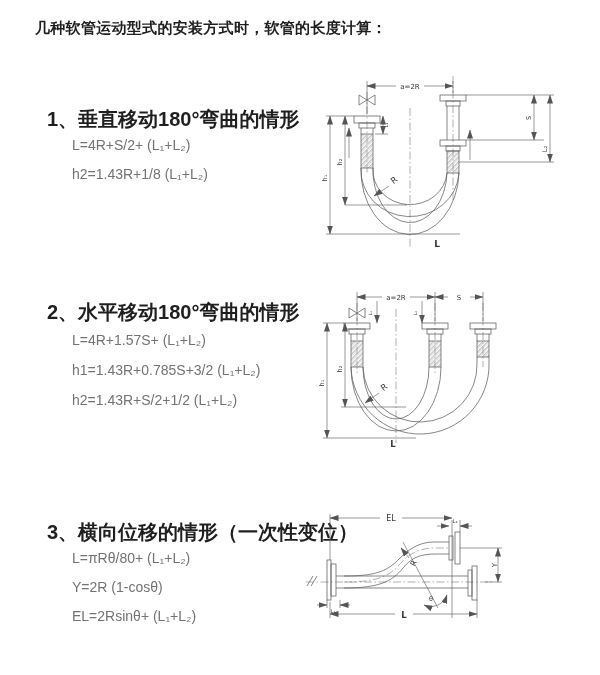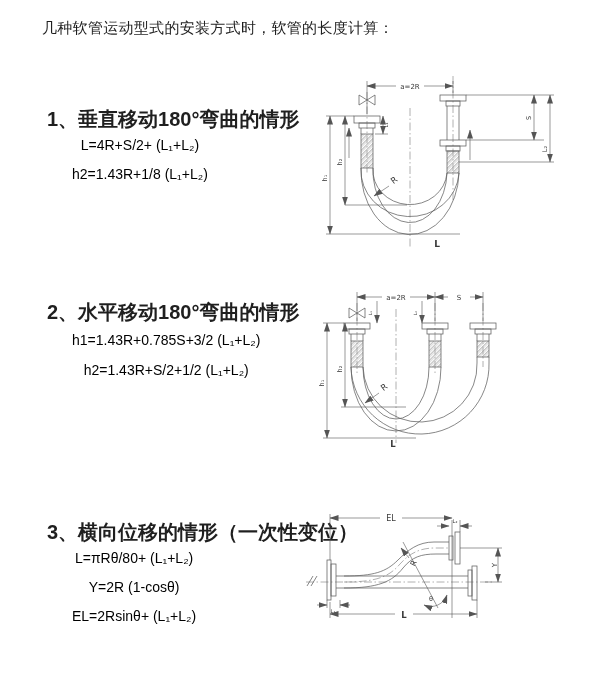--- a/index.html
+++ b/index.html
@@ -1,20 +1,20 @@
 <!DOCTYPE html>
 <html><head>
 <meta charset="utf-8">
 <style>
   html,body{margin:0;padding:0;background:#fff;}
   .page{position:relative;width:600px;height:675px;background:#ffffff;overflow:hidden;
         font-family:"Liberation Sans","DejaVu Sans",sans-serif;color:#1f1f1f;}
-  .title{position:absolute;left:35px;top:19px;font-size:15px;font-weight:400;letter-spacing:.3px;margin-left:7px;}
+  .title{position:absolute;left:35px;top:19px;font-size:15px;font-weight:700;letter-spacing:.3px;}
   .sec-heading{position:absolute;font-size:20px;font-weight:700;}
-  .formulas{position:absolute;font-size:14px;color:#000000;font-weight:500;text-align:center;}
+  .formulas{position:absolute;font-size:14px;color:#737373;font-weight:500;}
   .formula{line-height:29px;white-space:pre;}
   .f30 .formula{line-height:30px;}
   .diag{position:absolute;}
   .diag text{font-family:"DejaVu Sans","Liberation Sans",sans-serif;fill:#3a3a3a;}
   .diag .ln{stroke:#5f5f5f;stroke-width:.75;fill:none;}
   .diag .cl{stroke:#6e6e6e;stroke-width:.55;fill:none;stroke-dasharray:8 2.5 1.5 2.5;}
   .diag .dim{stroke:#555;stroke-width:.6;fill:none;}
   .diag .braid{stroke:#5f5f5f;stroke-width:.75;}
 </style>
 </head>
@@ -25,20 +25,21 @@
   <div class="title">几种软管运动型式的安装方式时，软管的长度计算：</div>
 
   <div class="sec-heading" style="left:47px;top:106px">1、垂直移动180°弯曲的情形</div>
   <div class="formulas" style="left:72px;top:131px">
     <div class="formula">L=4R+S/2+ (L₁+L₂)</div>
     <div class="formula">h2=1.43R+1/8 (L₁+L₂)</div>
   </div>
 
   <div class="sec-heading" style="left:47px;top:299px">2、水平移动180°弯曲的情形</div>
   <div class="formulas f30" style="left:72px;top:325px">
+    <div class="formula">L=4R+1.57S+ (L₁+L₂)</div>
     <div class="formula">h1=1.43R+0.785S+3/2 (L₁+L₂)</div>
     <div class="formula">h2=1.43R+S/2+1/2 (L₁+L₂)</div>
   </div>
 
   <div class="sec-heading" style="left:47px;top:519px">3、横向位移的情形（一次性变位）</div>
   <div class="formulas" style="left:72px;top:544px">
     <div class="formula">L=πRθ/80+ (L₁+L₂)</div>
     <div class="formula">Y=2R (1-cosθ)</div>
     <div class="formula">EL=2Rsinθ+ (L₁+L₂)</div>
   </div>

